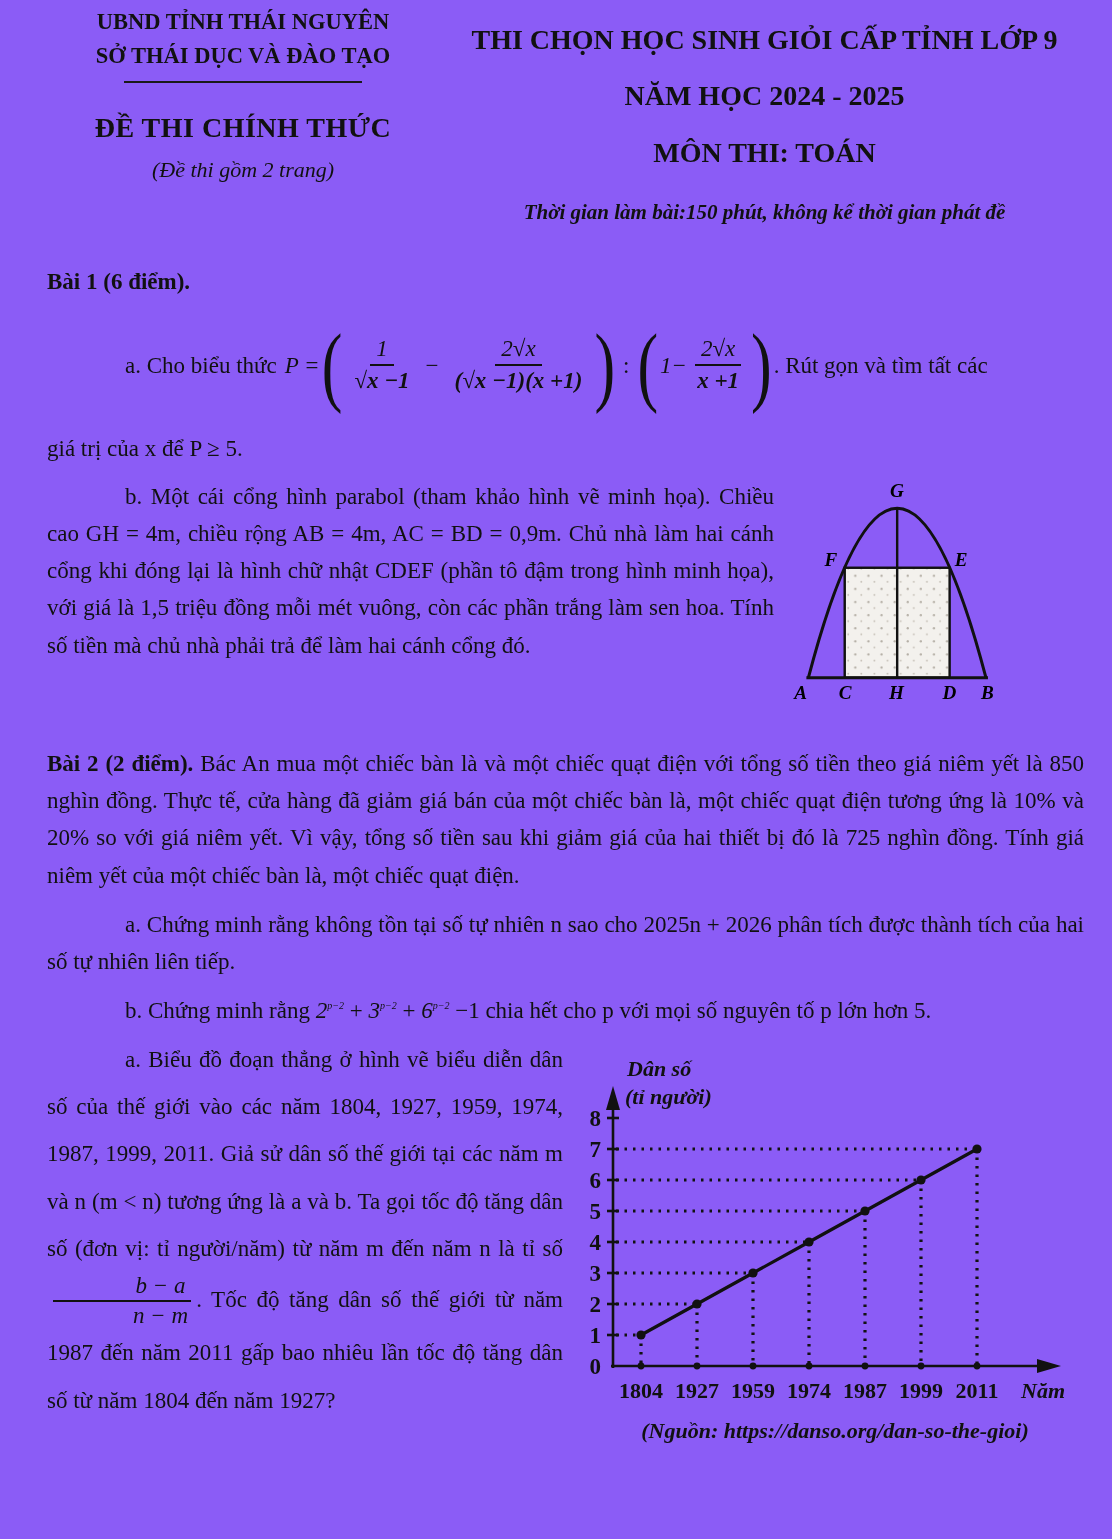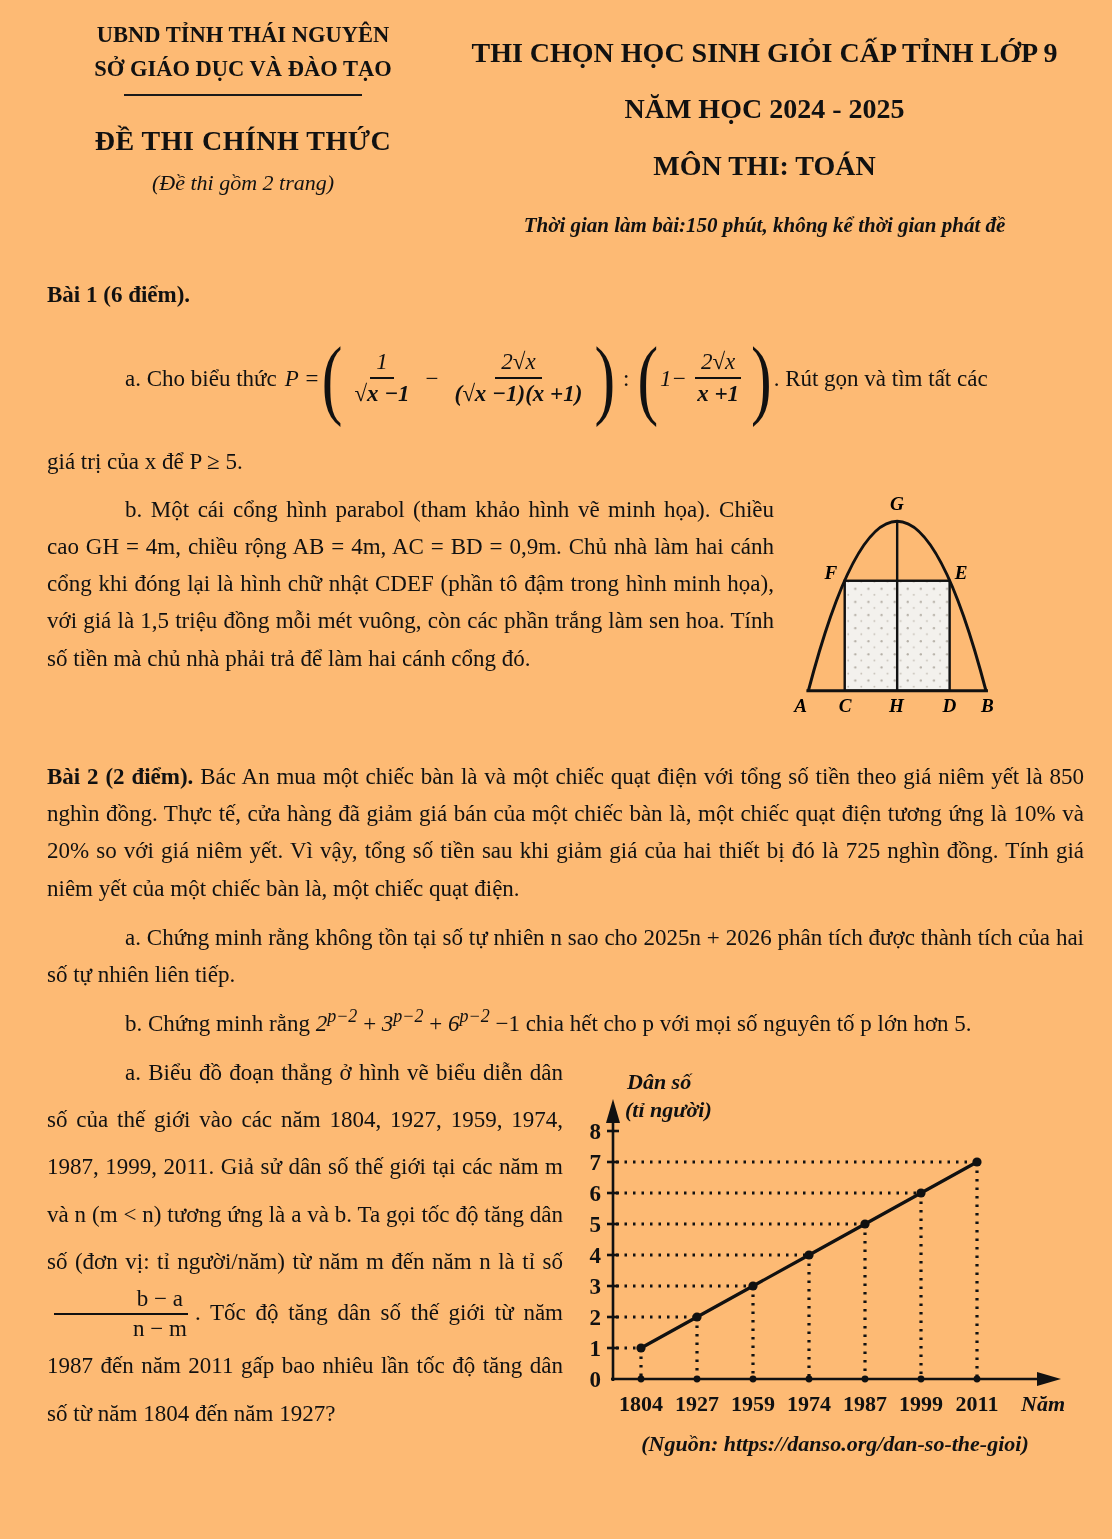--- a/index.html
+++ b/index.html
@@ -1,19 +1,19 @@
 <!DOCTYPE html>
 <html lang="vi"><head>
 <meta charset="utf-8">
 <style>
   html,body{margin:0;padding:0;background:#ffffff;}
   .page{
     position:relative;width:1112px;height:1539px;overflow:hidden;
-    background:#fdba74;color:#111;box-sizing:border-box;
-    padding:18px 28px 8px 47px;
+    background:#8b5cf6;color:#111;box-sizing:border-box;
+    padding:5px 28px 8px 47px;
     font-family:"Liberation Serif","DejaVu Serif",serif;
     font-size:23px;line-height:1.62;
   }
   
   .hdr{display:flex;align-items:flex-start;}
   .hdr-left{width:392px;text-align:center;flex:none;}
   .hdr-left .org{font-weight:bold;font-size:22.5px;line-height:1.5;}
   .hdr-rule{width:238px;border:0;border-top:2.5px solid #1a1a1a;margin:8px auto 22px;}
   .hdr-left .official{font-weight:bold;font-size:28px;letter-spacing:.5px;}
   .hdr-left .pages{font-style:italic;font-size:22px;margin-top:2px;}
@@ -40,28 +40,28 @@
   .bigp{display:inline-block;font-size:62px;font-weight:400;line-height:1;
         transform:scaleY(1.45);margin:0 2px;}
   .op{margin:0 6px;}
   
   .b1b-row{display:flex;gap:12px;margin-top:10px;}
   .b1b-text{flex:1;}
   .b1b-fig{width:298px;flex:none;padding-top:2px;}
   .figlab{font-style:italic;font-weight:bold;font-size:19px;
           font-family:"Liberation Serif","DejaVu Serif",serif;}
   
-  sup{font-size:18px;font-style:italic;line-height:0;}
+  sup{font-size:10px;font-style:italic;line-height:0;}
   .supbase{font-style:italic;}
   
   .b4-row{display:flex;gap:14px;margin-top:6px;}
   .b4-text{width:516px;flex:none;line-height:2.06;}
   .b4-chart{flex:1;padding-top:10px;}
   .ifrac{display:inline-flex;flex-direction:column;align-items:center;
-         line-height:1.15;vertical-align:middle;margin:0 3px;}
+         font-style:italic;line-height:1.15;vertical-align:middle;margin:0 3px;}
   .ifrac .num{border-bottom:2px solid #111;padding:0 5px 1px;}
   .ifrac .den{padding:1px 5px 0;}
   
   .ax{stroke:#111;stroke-width:2.6;}
   .axf{fill:#111;stroke:none;}
   .dotg{stroke:#111;stroke-width:3.2;stroke-dasharray:2.5 6;}
   .serline{fill:none;stroke:#111;stroke-width:3.2;}
   .ticklab{font:bold 23px "Liberation Serif",serif;fill:#111;}
   .yearlab{font:bold 22px "Liberation Serif",serif;fill:#111;}
   .axlab-i{font:italic bold 22px "Liberation Serif",serif;fill:#111;}
@@ -69,21 +69,21 @@
   .fig-stroke{stroke:#111;fill:none;}
 </style>
 </head>
 <body>
 
 <div class="page">
 
   <div class="hdr">
     <div class="hdr-left">
       <div class="org">UBND TỈNH THÁI NGUYÊN</div>
-      <div class="org">SỞ GIÁO DỤC VÀ ĐÀO TẠO</div>
+      <div class="org">SỞ THÁI DỤC VÀ ĐÀO TẠO</div>
       <hr class="hdr-rule">
       <div class="official">ĐỀ THI CHÍNH THỨC</div>
       <div class="pages">(Đề thi gồm 2 trang)</div>
     </div>
     <div class="hdr-right">
       <div class="t">THI CHỌN HỌC SINH GIỎI CẤP TỈNH LỚP 9</div>
       <div class="t">NĂM HỌC 2024 - 2025</div>
       <div class="t">MÔN THI: TOÁN</div>
       <div class="time">Thời gian làm bài:150 phút, không kể thời gian phát đề</div>
     </div>

